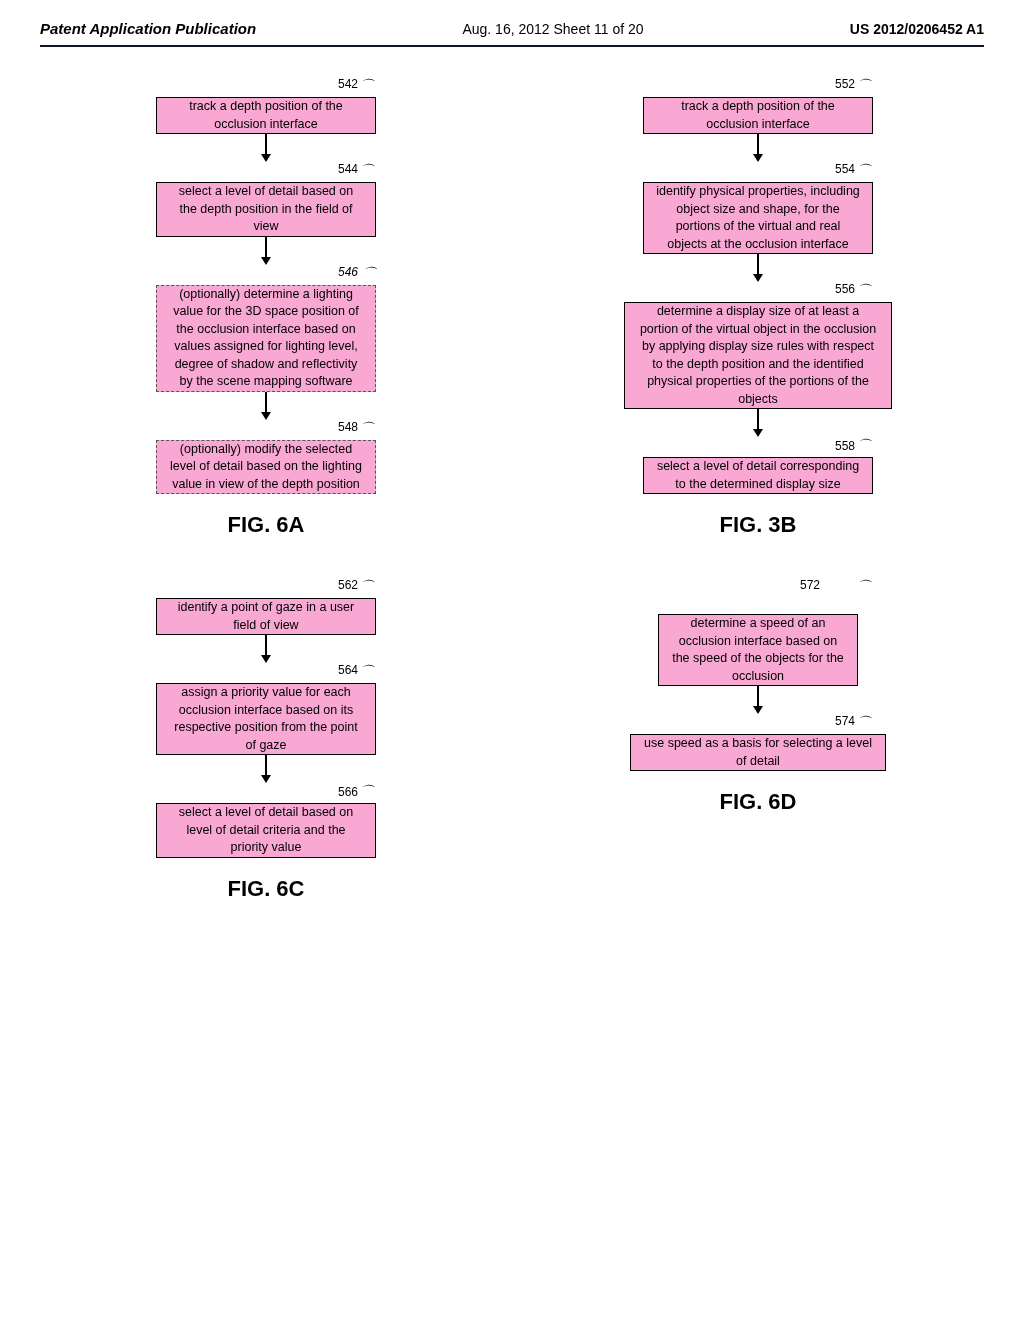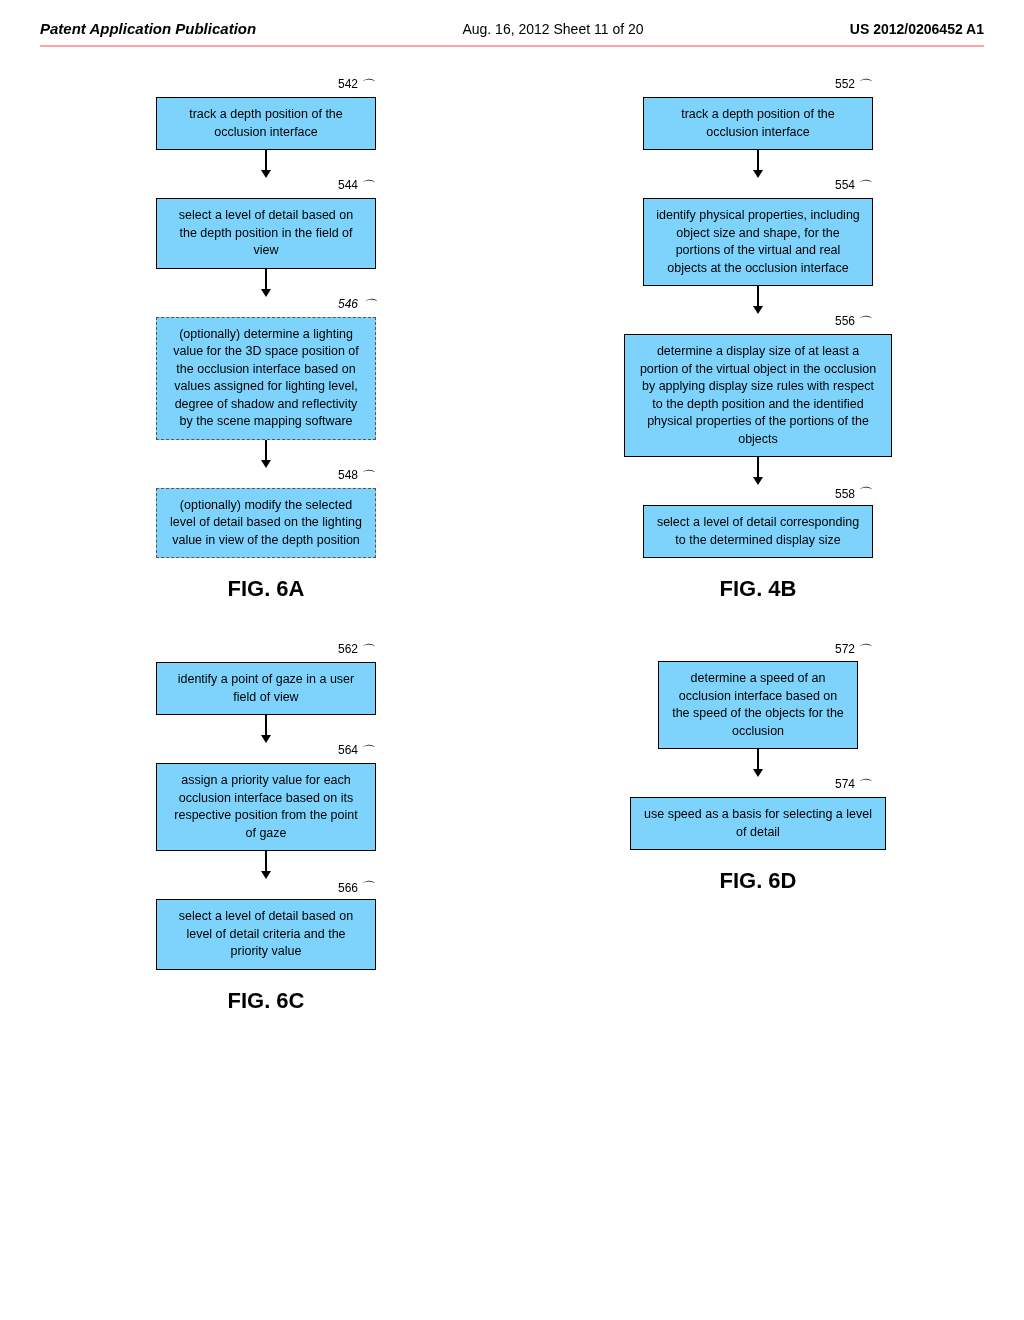--- a/index.html
+++ b/index.html
@@ -12,21 +12,21 @@
     }
     .page {
       width: 1024px;
       min-height: 1320px;
       padding: 20px 40px;
     }
     .header {
       display: flex;
       justify-content: space-between;
       align-items: center;
-      border-bottom: 2px solid #fca5a5;
+      border-bottom: 2px solid #0f172a;
       padding-bottom: 8px;
       margin-bottom: 30px;
     }
     .header-left {
       font-weight: bold;
       font-size: 15px;
       font-style: italic;
     }
     .header-center {
       font-size: 14px;
@@ -49,26 +49,26 @@
     }
     .right-col {
       flex: 1;
       display: flex;
       flex-direction: column;
       align-items: center;
     }
     
     .flow-box {
       border: 1.5px solid #000;
-      padding: 8px 12px;
+      padding: 0 12px;
       text-align: center;
       font-size: 12.5px;
       line-height: 1.4;
       width: 220px;
-      background: #7dd3fc;
+      background: #f9a8d4;
     }
     .flow-box.dashed {
       border: 1.5px dashed #555;
     }
     
     .arrow-down {
       display: flex;
       flex-direction: column;
       align-items: center;
       height: 28px;
@@ -195,21 +195,21 @@
           <div class="arrow-down-head"></div>
         </div>
         <div style="display:flex;align-items:center;width:230px;justify-content:flex-end;margin-bottom:2px;">
           <span style="font-size:12px;margin-right:4px;">558</span>
           <span style="font-size:14px;">⌒</span>
         </div>
         <div class="flow-box" style="width:230px;">
           <span>select a level of detail corresponding to the determined display size</span>
         </div>
       </div>
-      <div class="fig-label">FIG. 4B</div>
+      <div class="fig-label">FIG. 3B</div>
     </div>
   </div>
 
   <div class="diagrams-area" style="margin-top:10px;">
 
     <div class="left-col">
       <div style="display:flex;flex-direction:column;align-items:center;width:220px;">
         <div style="display:flex;align-items:flex-start;width:220px;justify-content:flex-end;margin-bottom:2px;">
           <span style="font-size:12px;margin-right:4px;">562</span>
           <span style="font-size:14px;">⌒</span>
@@ -238,21 +238,21 @@
         </div>
         <div class="flow-box">
           <span>select a level of detail based on level of detail criteria and the priority value</span>
         </div>
       </div>
       <div class="fig-label">FIG. 6C</div>
     </div>
 
     <div class="right-col">
       <div style="display:flex;flex-direction:column;align-items:center;width:230px;">
-        <div style="display:flex;align-items:flex-start;width:230px;justify-content:flex-end;margin-bottom:1px;">
+        <div style="display:flex;align-items:flex-start;width:230px;justify-content:flex-end;margin-bottom:18px;gap:35px;">
           <span style="font-size:12px;margin-right:4px;">572</span>
           <span style="font-size:14px;">⌒</span>
         </div>
         <div class="flow-box" style="width:200px;">
           <span>determine a speed of an occlusion interface based on the speed of the objects for the occlusion</span>
         </div>
         <div class="arrow-down">
           <div class="arrow-down-line"></div>
           <div class="arrow-down-head"></div>
         </div>

